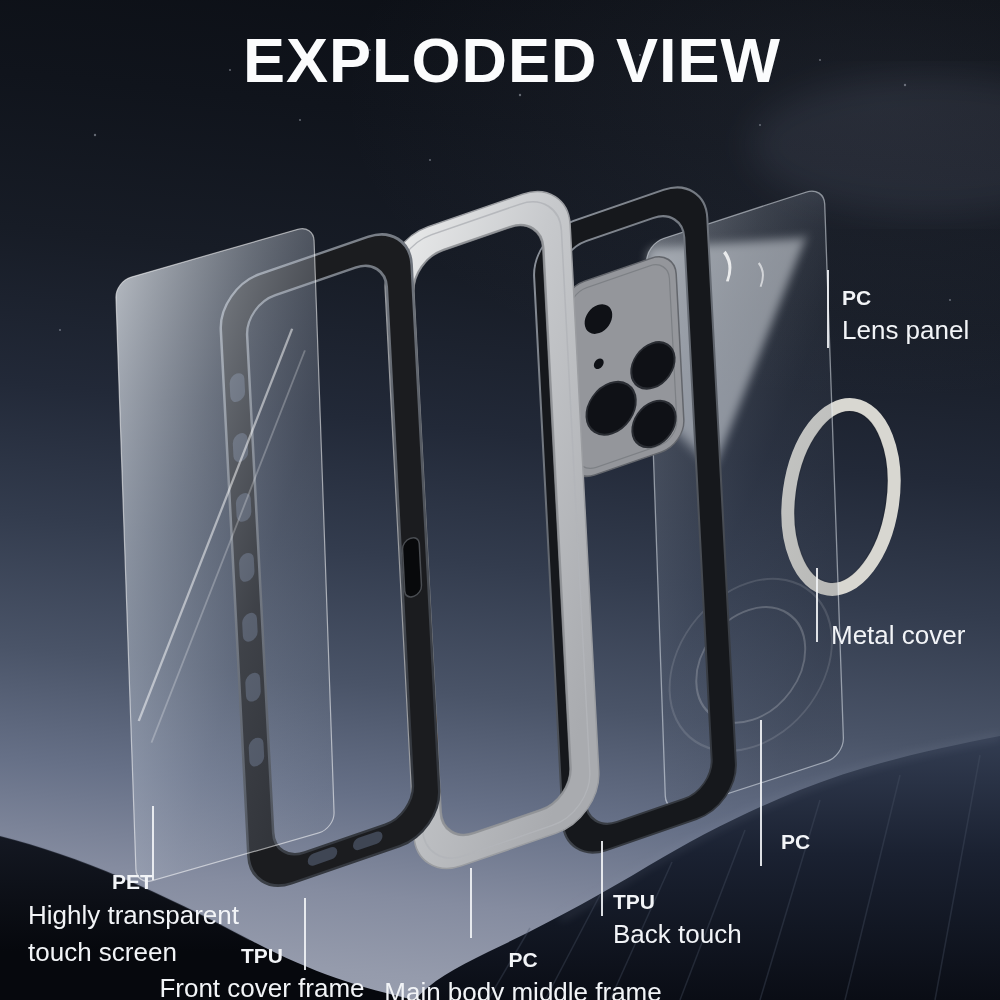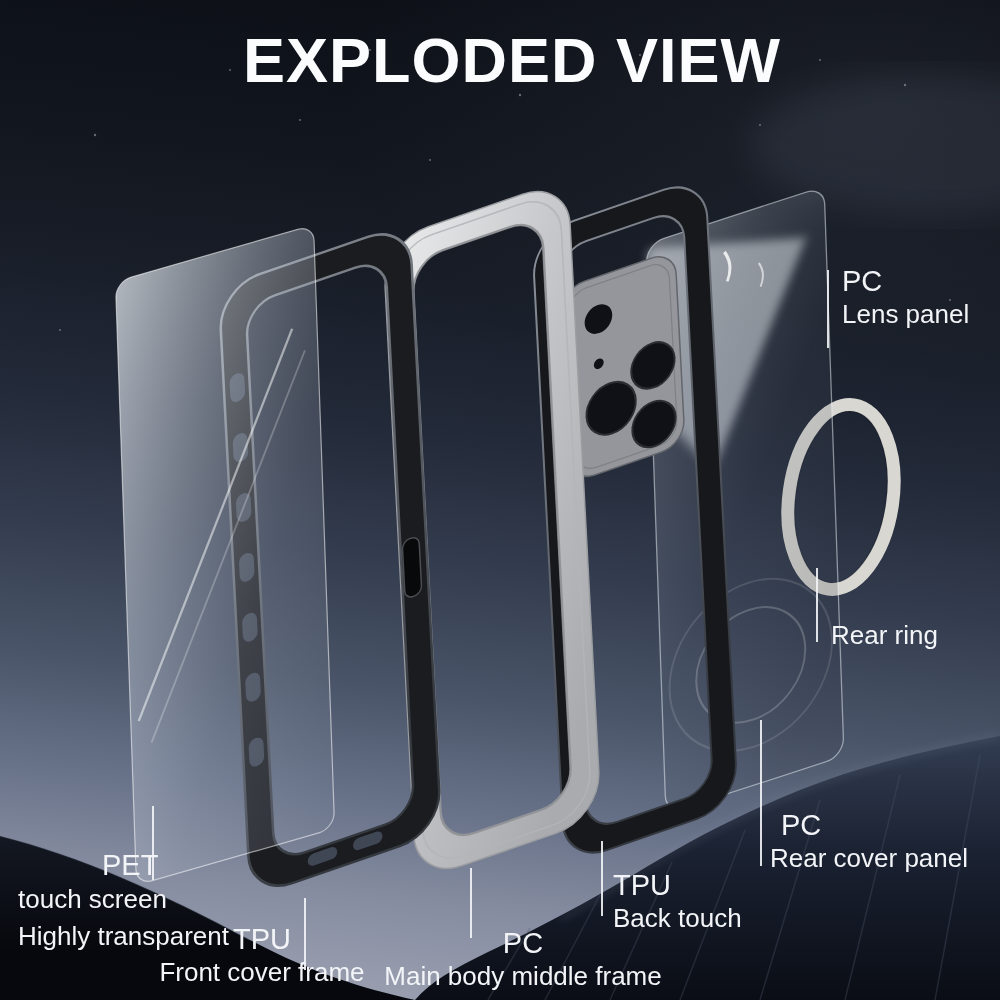--- a/index.html
+++ b/index.html
@@ -9,21 +9,21 @@
     background:
       radial-gradient(900px 500px at 88% 10%, rgba(138,148,172,0.10), transparent 60%),
       linear-gradient(186deg,#0b0e14 0%,#10141c 16%,#171c26 30%,#222938 44%,#333c4e 56%,#4a5468 68%,#667087 78%,#858ca0 87%,#959bac 94%,#9da3b2 100%);
   }
   svg.scene{position:absolute;inset:0;}
   .title{
     position:absolute;top:24px;left:512px;transform:translateX(-50%);
     color:#fbfcfd;font-size:63px;font-weight:bold;letter-spacing:1px;white-space:nowrap;
   }
   .callout{position:absolute;color:var(--label-color,#f2f4f7);}
-  .mat{font-weight:normal;font-size:29px;line-height:31px;}
+  .mat{font-weight:bold;font-size:21px;line-height:31px;margin-top:16px;}
   .nm{font-size:26px;font-weight:400;line-height:34px;}
   .center{transform:translateX(-50%);text-align:center;white-space:nowrap;}
   .pet-block .nm{line-height:37px;}
   .pet-block .mat{padding-left:84px;}
   .rear-block .mat{padding-left:11px;}
   .orange-btn{fill:var(--accent-orange,#ef8d30);}
   .metal-ring{stroke:var(--ring-color,#d8d7d1);}
 </style>
 </head>
 <body>
@@ -186,42 +186,41 @@
   </svg>
 
   <div class="title">EXPLODED VIEW</div>
 
   <div class="callout" style="left:842px;top:266px;">
     <div class="mat">PC</div>
     <div class="nm">Lens panel</div>
   </div>
 
   <div class="callout" style="left:831px;top:618px;">
-    <div class="nm">Rear ring</div>
+    <div class="nm">Metal cover</div>
   </div>
 
   <div class="callout rear-block" style="left:770px;top:810px;">
     <div class="mat">PC</div>
-    <div class="nm">Rear cover panel</div>
   </div>
 
   <div class="callout" style="left:613px;top:870px;">
     <div class="mat">TPU</div>
     <div class="nm">Back touch</div>
   </div>
 
   <div class="callout center" style="left:523px;top:928px;">
     <div class="mat">PC</div>
     <div class="nm">Main body middle frame</div>
   </div>
 
   <div class="callout center" style="left:262px;top:924px;">
     <div class="mat">TPU</div>
     <div class="nm">Front cover frame</div>
   </div>
 
-  <div class="callout pet-block" style="left:18px;top:850px;">
+  <div class="callout pet-block" style="left:28px;top:850px;">
     <div class="mat">PET</div>
+    <div class="nm">Highly transparent</div>
     <div class="nm">touch screen</div>
-    <div class="nm">Highly transparent</div>
   </div>
 
 </div>
 
 </body></html>

